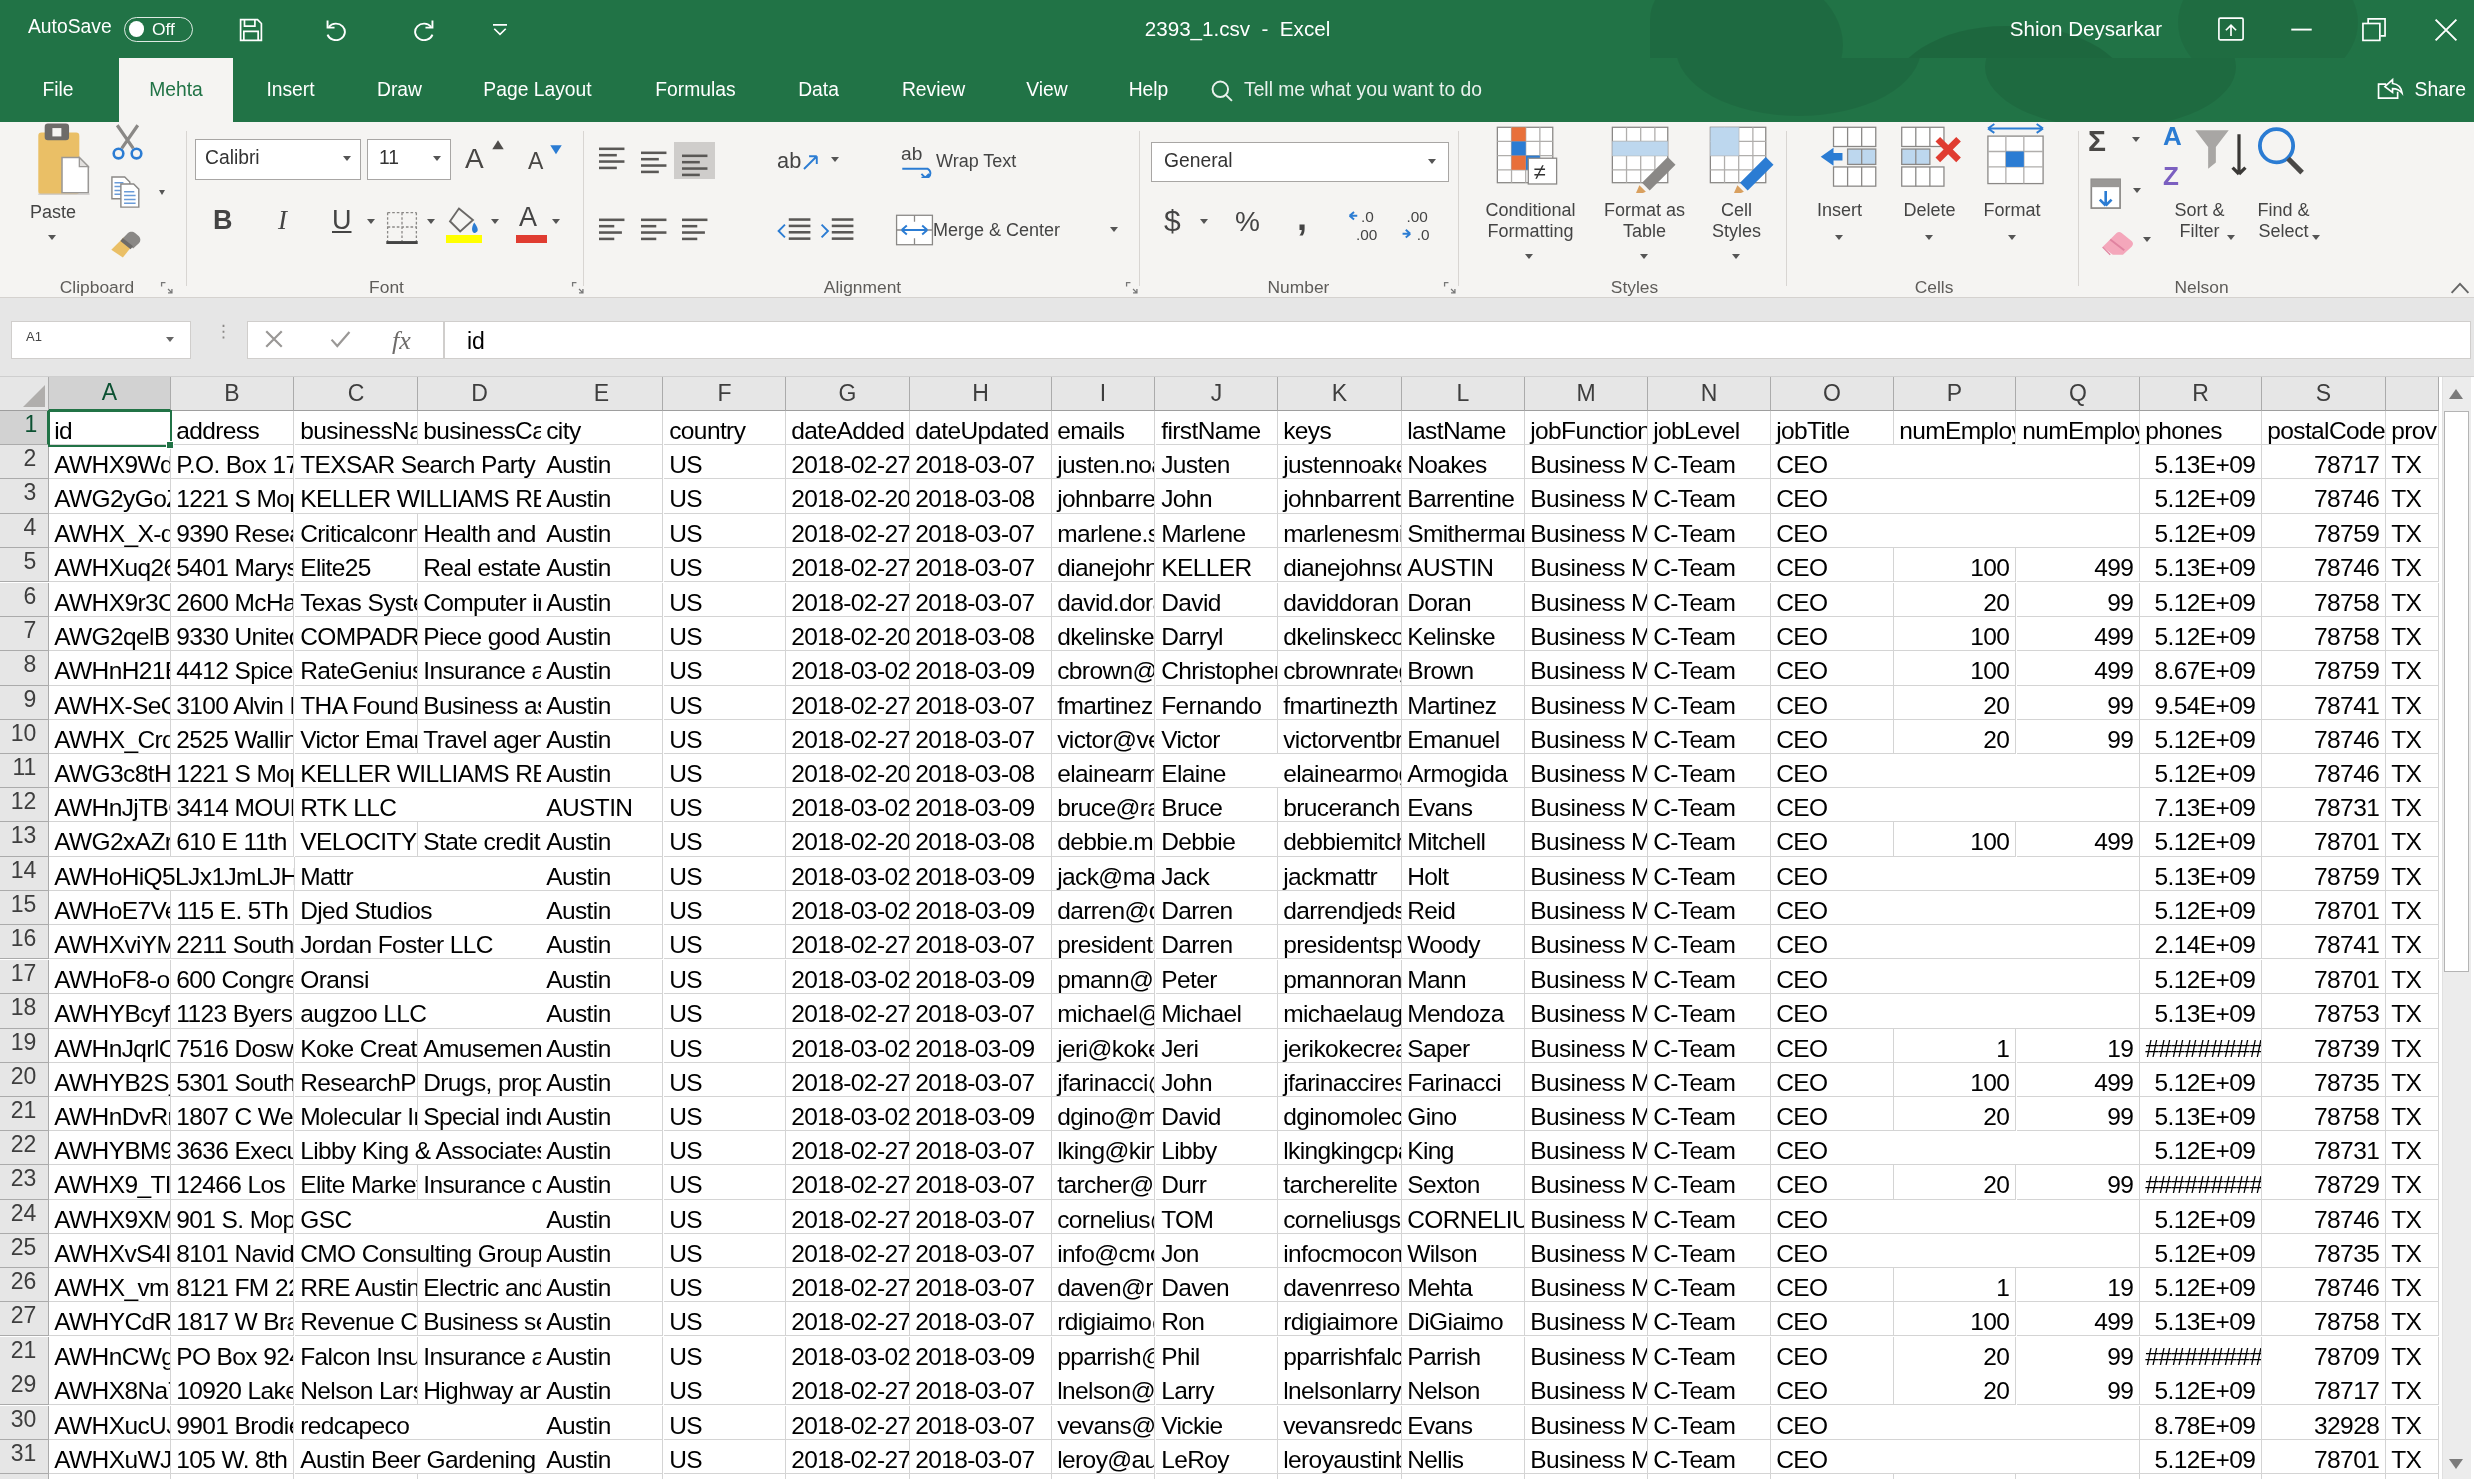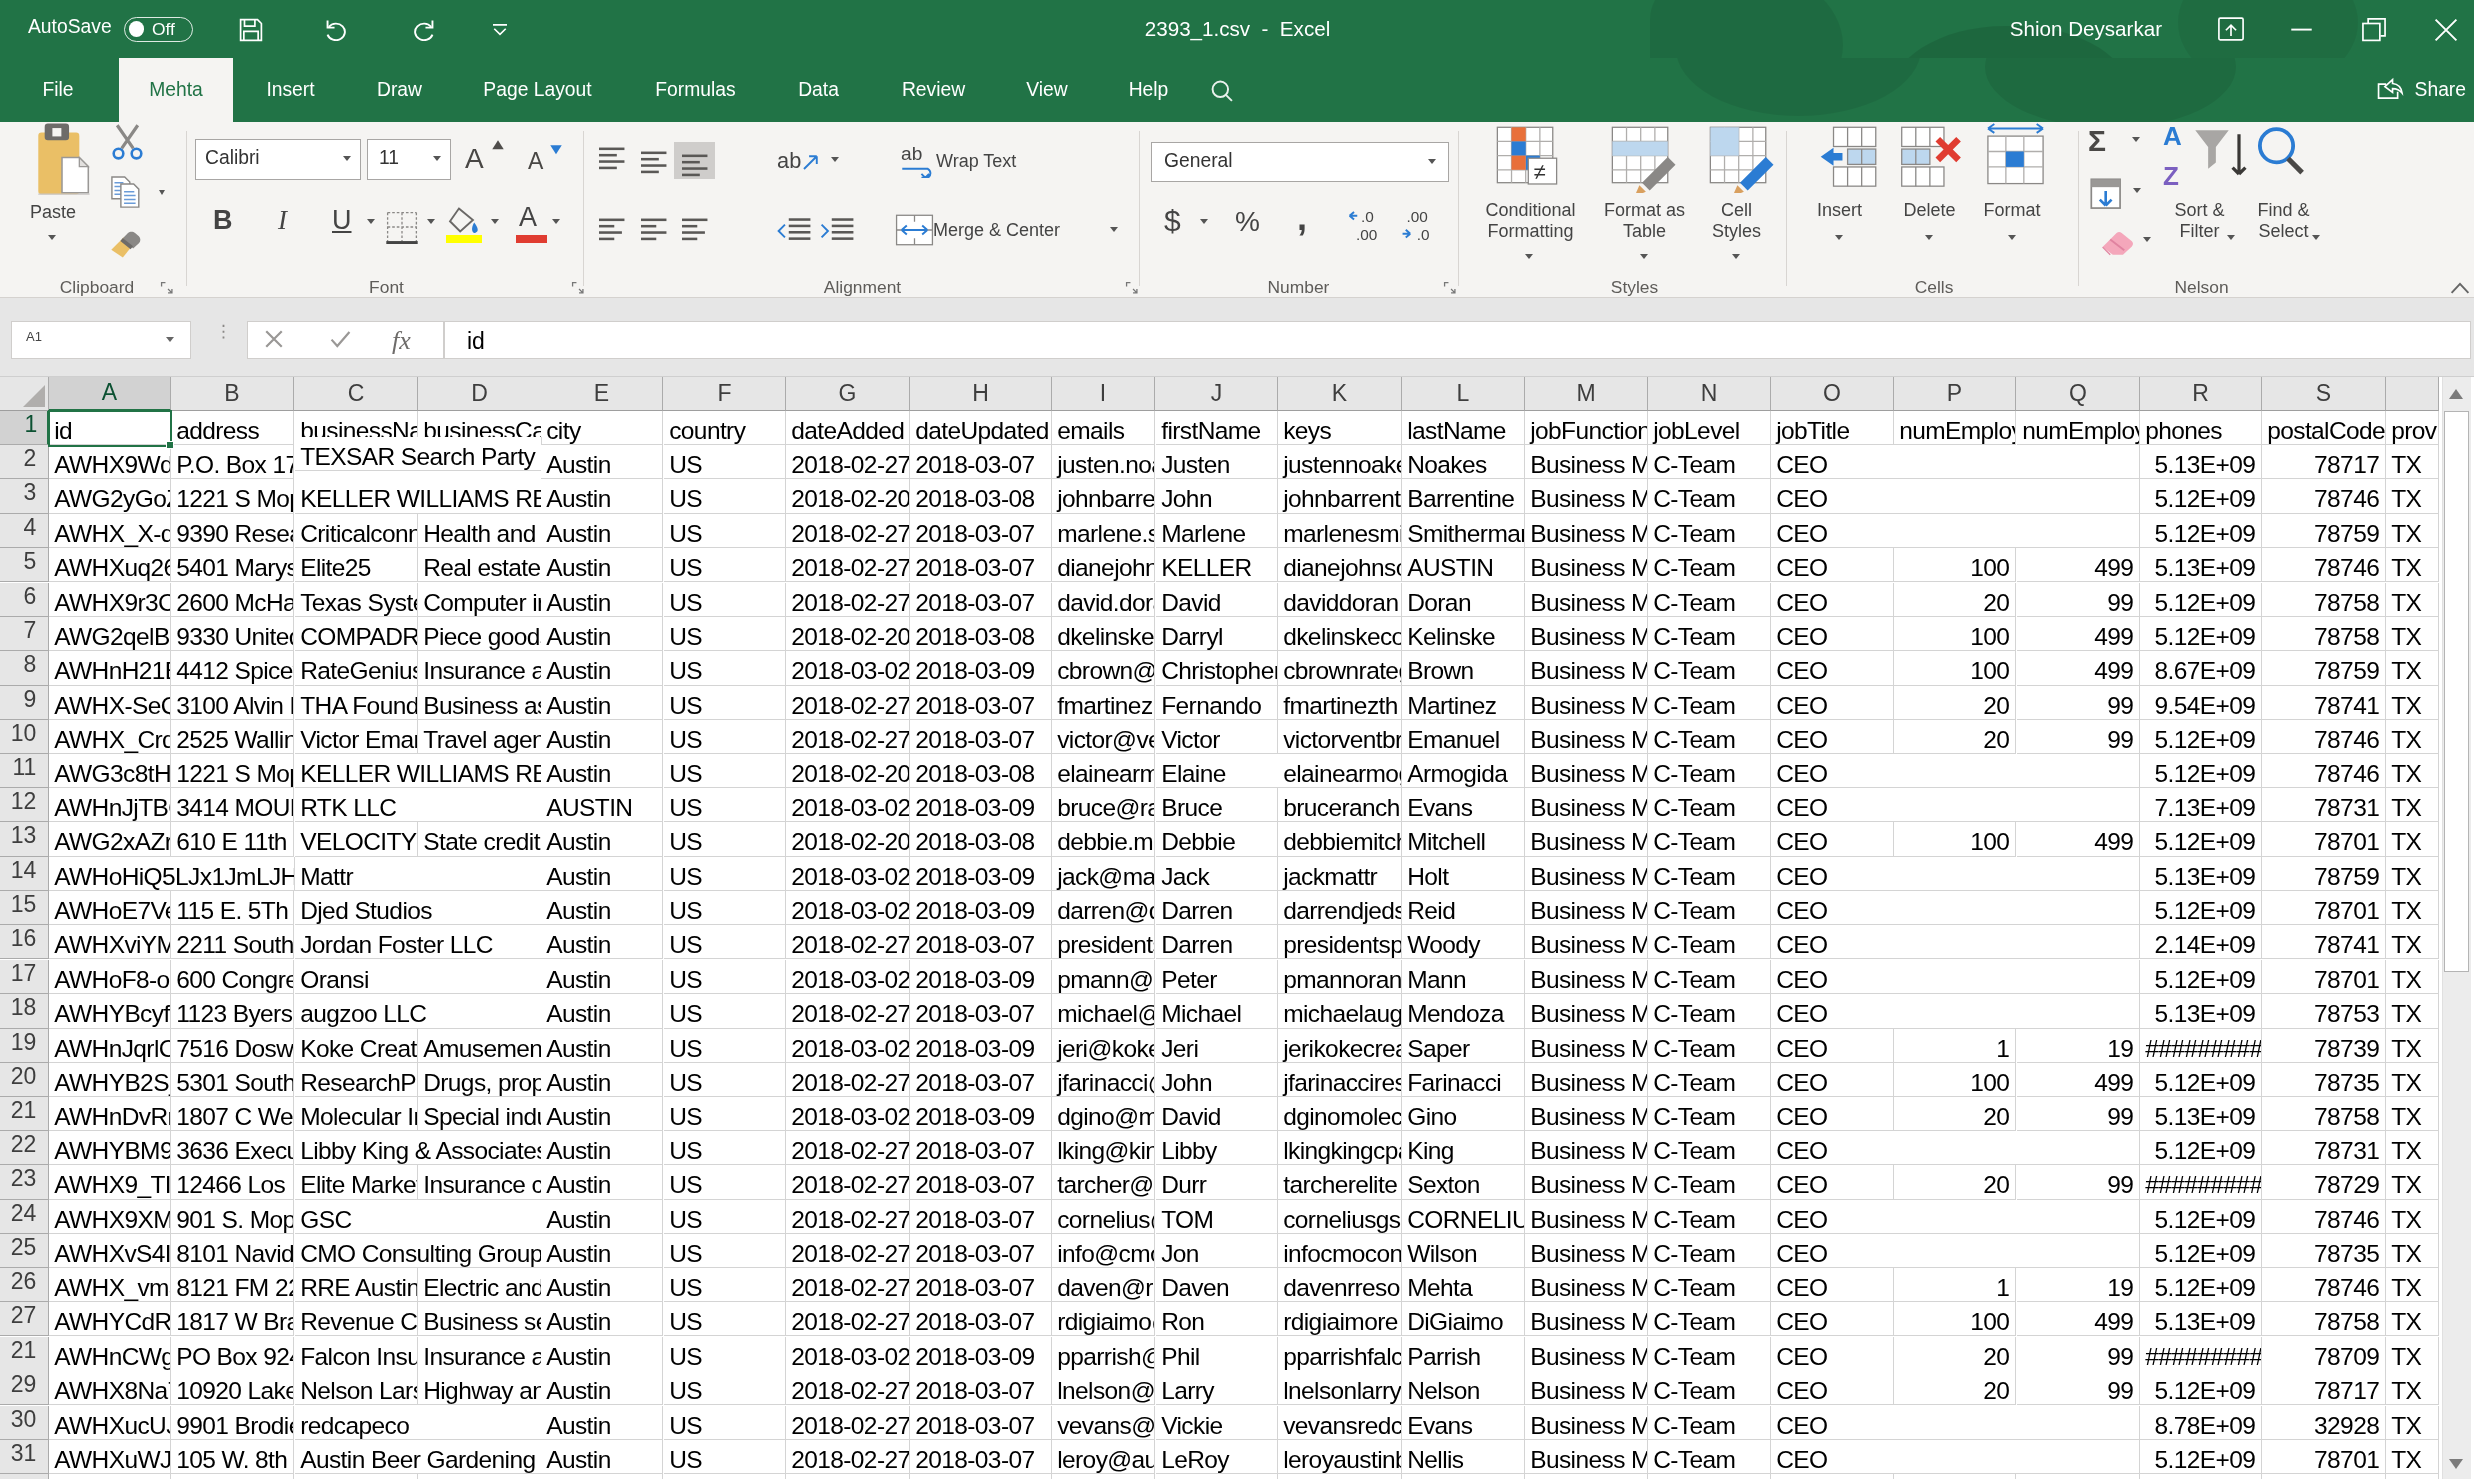--- a/index.html
+++ b/index.html
@@ -125,20 +125,21 @@
 <div class="tab" style="left:783px;width:71px">Data</div>
 <div class="tab" style="left:893px;width:81px">Review</div>
 <div class="tab" style="left:1015px;width:64px">View</div>
 <div class="tab" style="left:1118px;width:61px">Help</div>
 <svg class="ribicon" style="left:1210px;top:20.6px" width="24.5" height="24.5" viewBox="0 0 38 38">
         <g fill="none" stroke="#fff" stroke-width="3" opacity=".9">
           <circle cx="16" cy="16" r="12"></circle>
           <path d="M25 25 l9 9"></path>
         </g>
       </svg>
+<div id="tellme">Tell me what you want to do</div>
 <div id="share"><svg width="28" height="26" viewBox="0 0 44 40" style="vertical-align:-5.2px">
           <g fill="none" stroke="#fff" stroke-width="2.6">
             <path d="M14 18 l12-11 v6 c10 1 14 8 15 15 c-4-5-9-7-15-7 v6 z"></path>
             <path d="M34 26 v10 h-30 v-22 h12"></path>
           </g>
         </svg>&nbsp;&nbsp;Share</div>
 </div>
 <div id="ribbon">
 <div style="position:absolute;left:0;top:-122px;width:2475px;height:421px">
 <div class="gsep" style="left:186px"></div>
@@ -553,21 +554,21 @@
 <div class="cell" style="left:1525px;top:34px;width:123px;height:34px">jobFunction</div>
 <div class="cell" style="left:1648px;top:34px;width:123px;height:34px">jobLevel</div>
 <div class="cell" style="left:1771px;top:34px;width:123px;height:34px">jobTitle</div>
 <div class="cell" style="left:1894px;top:34px;width:122px;height:34px">numEmployeesMin</div>
 <div class="cell" style="left:2017px;top:34px;width:123px;height:34px">numEmployeesMax</div>
 <div class="cell" style="left:2140px;top:34px;width:122px;height:34px">phones</div>
 <div class="cell" style="left:2262px;top:34px;width:124px;height:34px">postalCode</div>
 <div class="cell" style="left:2386px;top:34px;width:53px;height:34px">province</div>
 <div class="cell" style="left:49px;top:68px;width:122px;height:34px">AWHX9WdBmh</div>
 <div class="cell" style="left:171px;top:68px;width:123px;height:34px">P.O. Box 17971</div>
-<div class="cell" style="left:295px;top:60px;width:247px;height:34px">TEXSAR Search Party</div>
+<div class="cell" style="left:295px;top:68px;width:247px;height:34px">TEXSAR Search Party</div>
 <div class="cell" style="left:541px;top:68px;width:122px;height:34px">Austin</div>
 <div class="cell" style="left:664px;top:68px;width:122px;height:34px">US</div>
 <div class="cell" style="left:786px;top:68px;width:124px;height:34px">2018-02-27</div>
 <div class="cell" style="left:910px;top:68px;width:142px;height:34px">2018-03-07</div>
 <div class="cell" style="left:1052px;top:68px;width:103px;height:34px">justen.noakes@</div>
 <div class="cell" style="left:1156px;top:68px;width:122px;height:34px">Justen</div>
 <div class="cell" style="left:1278px;top:68px;width:124px;height:34px">justennoakes</div>
 <div class="cell" style="left:1402px;top:68px;width:123px;height:34px">Noakes</div>
 <div class="cell" style="left:1525px;top:68px;width:123px;height:34px">Business Mana</div>
 <div class="cell" style="left:1648px;top:68px;width:123px;height:34px">C-Team</div>

